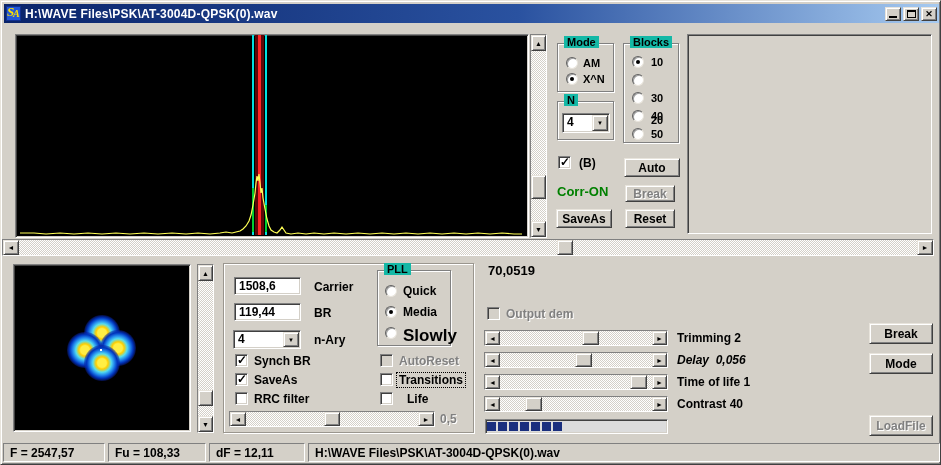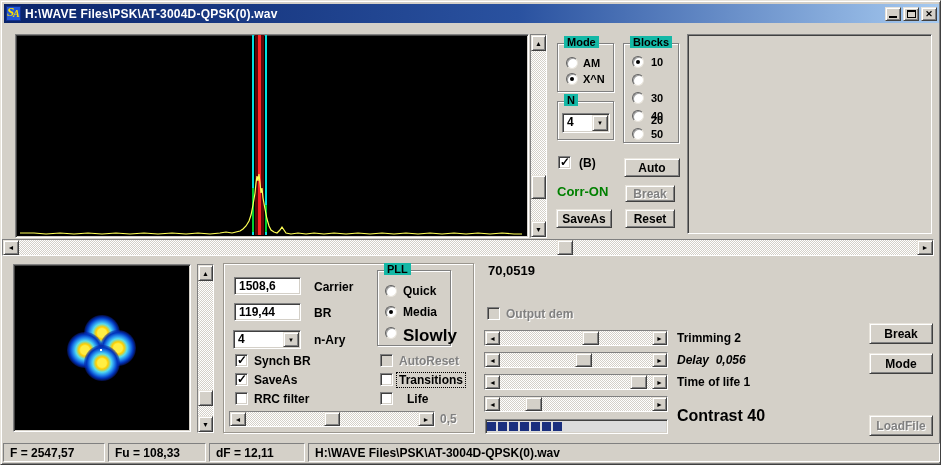--- a/index.html
+++ b/index.html
@@ -324,21 +324,21 @@
 
   <div class="abs hatch sbar" style="left:483px; top:395px; width:184px; height:16px;">
     <div class="sarrow raised" style="left:0; top:0; width:15px; height:14px;">
         <span>◄</span>
       </div>
     <div class="sarrow raised" style="right:0; top:0; width:15px; height:14px;">
         <span>►</span>
       </div>
     <div class="thumb raised" style="top: 0px; width: 17px; height: 14px; left: 40px;"></div>
   </div>
-  <span class="ctrl-label" style="left:676px; top:396px; font-size:16px;margin-top:10px;">Contrast 40</span>
+  <span class="ctrl-label" style="left:676px; top:396px; font-size:12px;">Contrast 40</span>
 
   <div class="abs sunken pwrap" style="left:484px; top:418px; width:183px; height:15px;">
     <div style="display:flex; gap:2px;">
         <div class="pblock" style="background: rgb(26, 47, 126);"></div>
         <div class="pblock" style="background: rgb(26, 47, 126);"></div>
         <div class="pblock" style="background: rgb(26, 47, 126);"></div>
         <div class="pblock" style="background: rgb(26, 47, 126);"></div>
         <div class="pblock" style="background: rgb(26, 47, 126);"></div>
         <div class="pblock" style="background: rgb(26, 47, 126);"></div>
         <div class="pblock" style="background: rgb(26, 47, 126);"></div>

